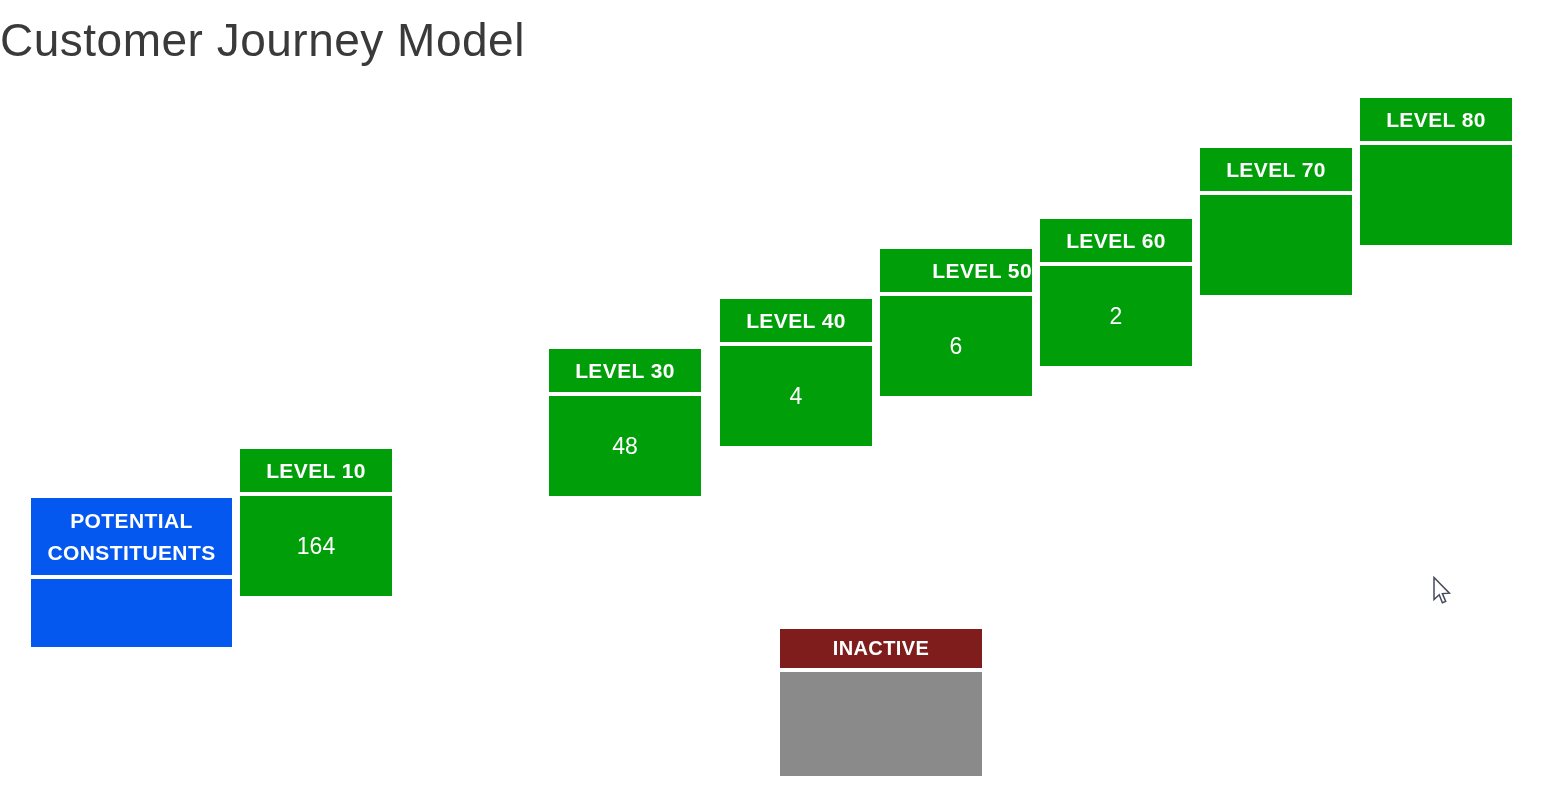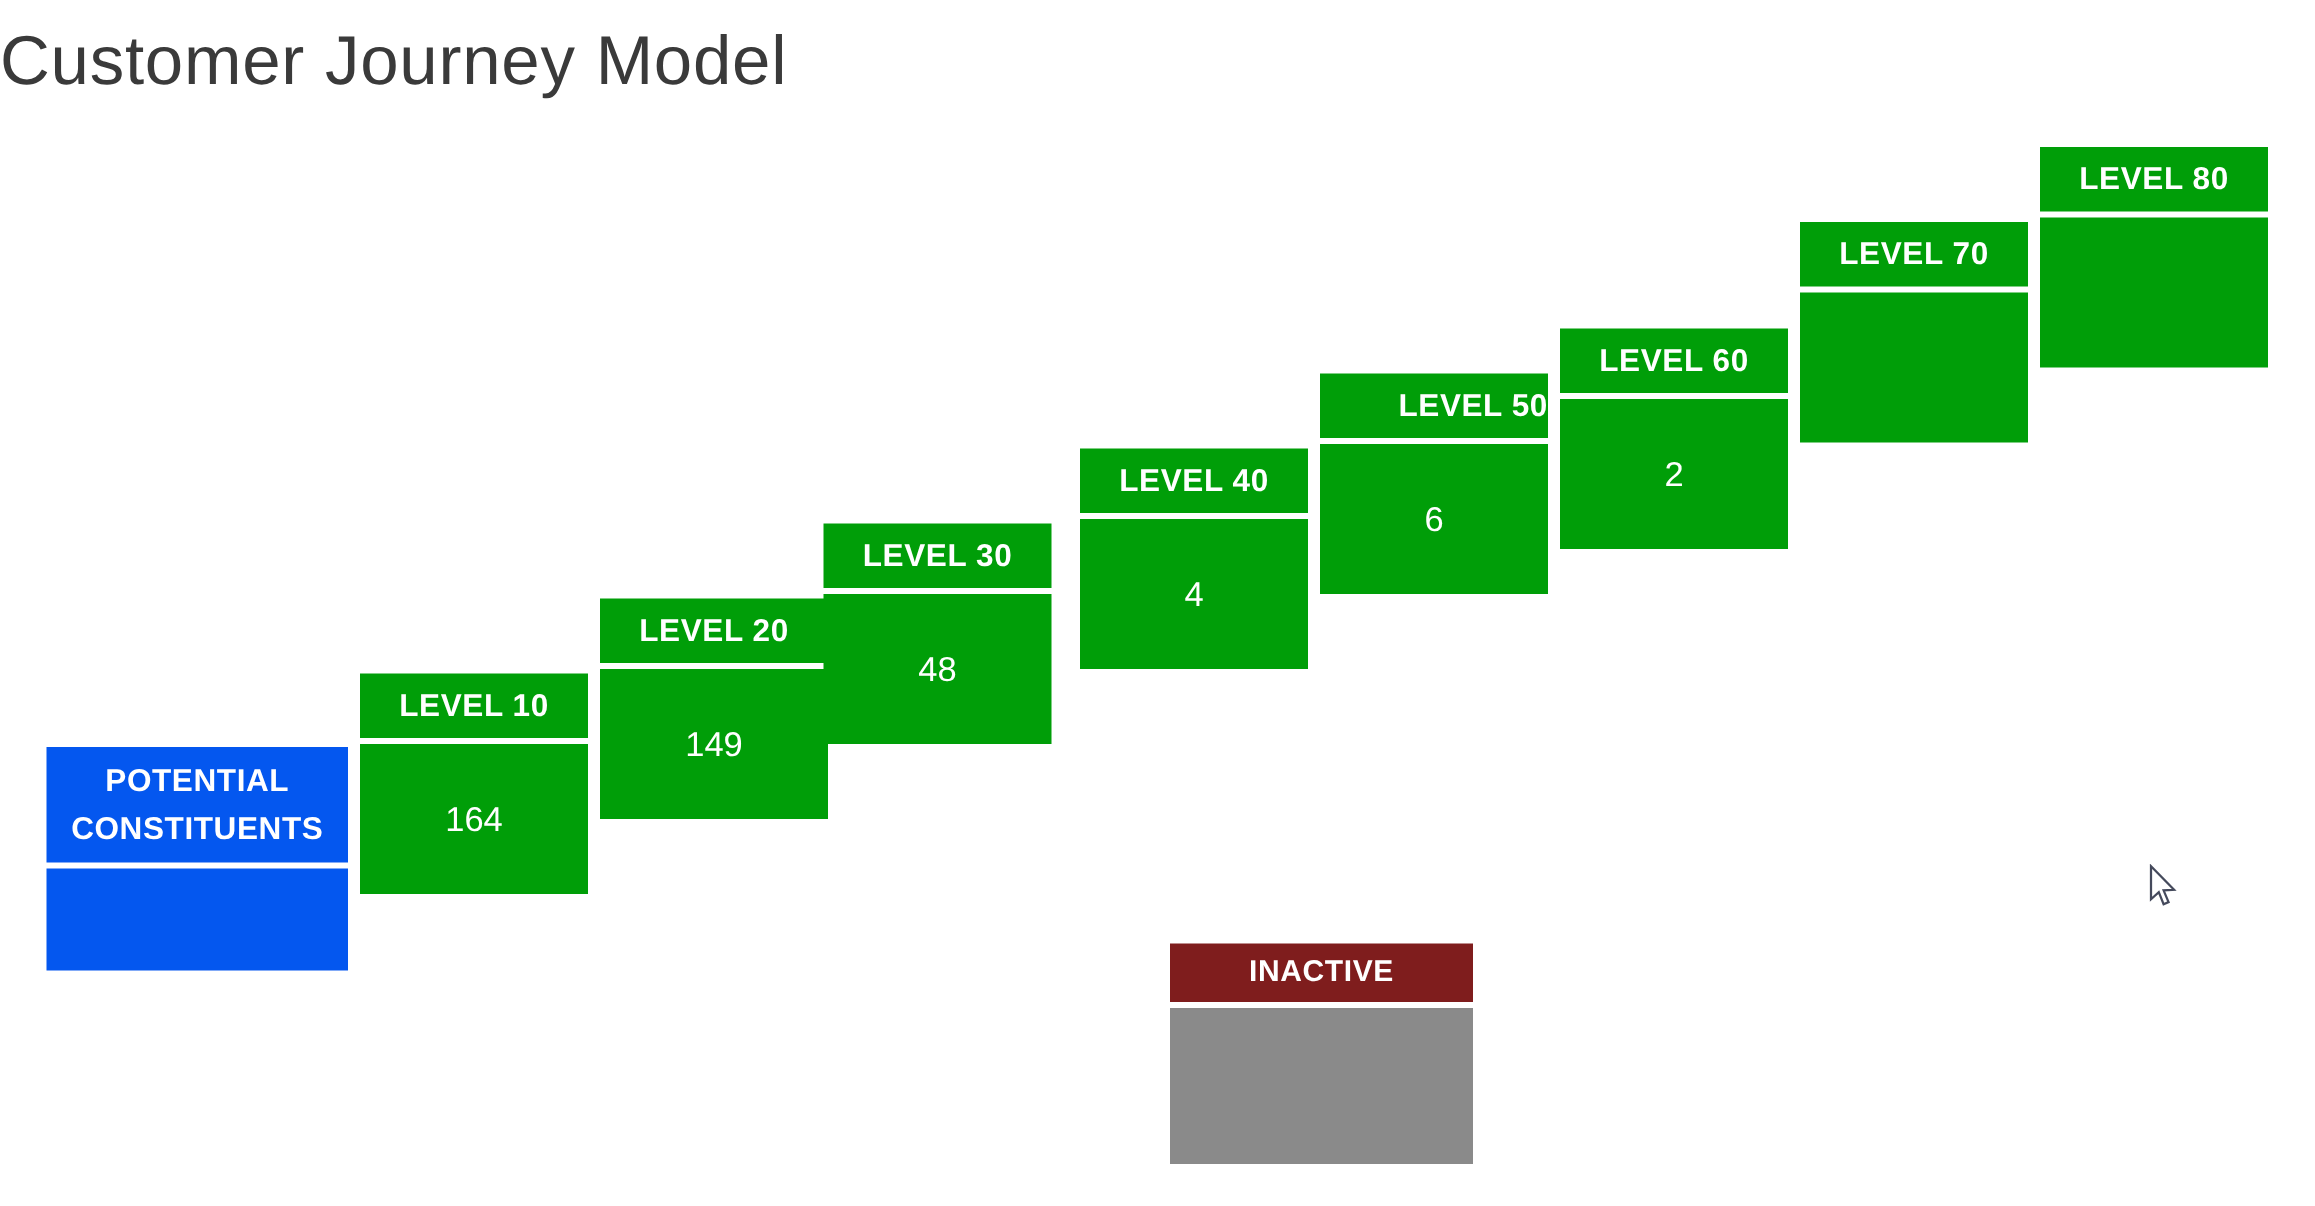--- a/index.html
+++ b/index.html
@@ -82,28 +82,20 @@
 
   <div class="stage stage-green" style="left:240px;top:449px;">
     <div class="stage-header" style="background-color: rgb(0, 158, 8);">
       <span>LEVEL 10</span>
     </div>
     <div class="stage-body" style="background-color: rgb(0, 158, 8);">
       <span>164</span>
     </div>
   </div>
 
-  <div class="stage stage-green" style="left:400px;top:399px;">
-    <div class="stage-header" style="background-color: rgb(0, 158, 8);">
-      <span>LEVEL 20</span>
-    </div>
-    <div class="stage-body" style="background-color: rgb(0, 158, 8);">
-      <span>149</span>
-    </div>
-  </div>
 
   <div class="stage stage-green" style="left:549px;top:349px;">
     <div class="stage-header" style="background-color: rgb(0, 158, 8);">
       <span>LEVEL 30</span>
     </div>
     <div class="stage-body" style="background-color: rgb(0, 158, 8);">
       <span>48</span>
     </div>
   </div>
 

